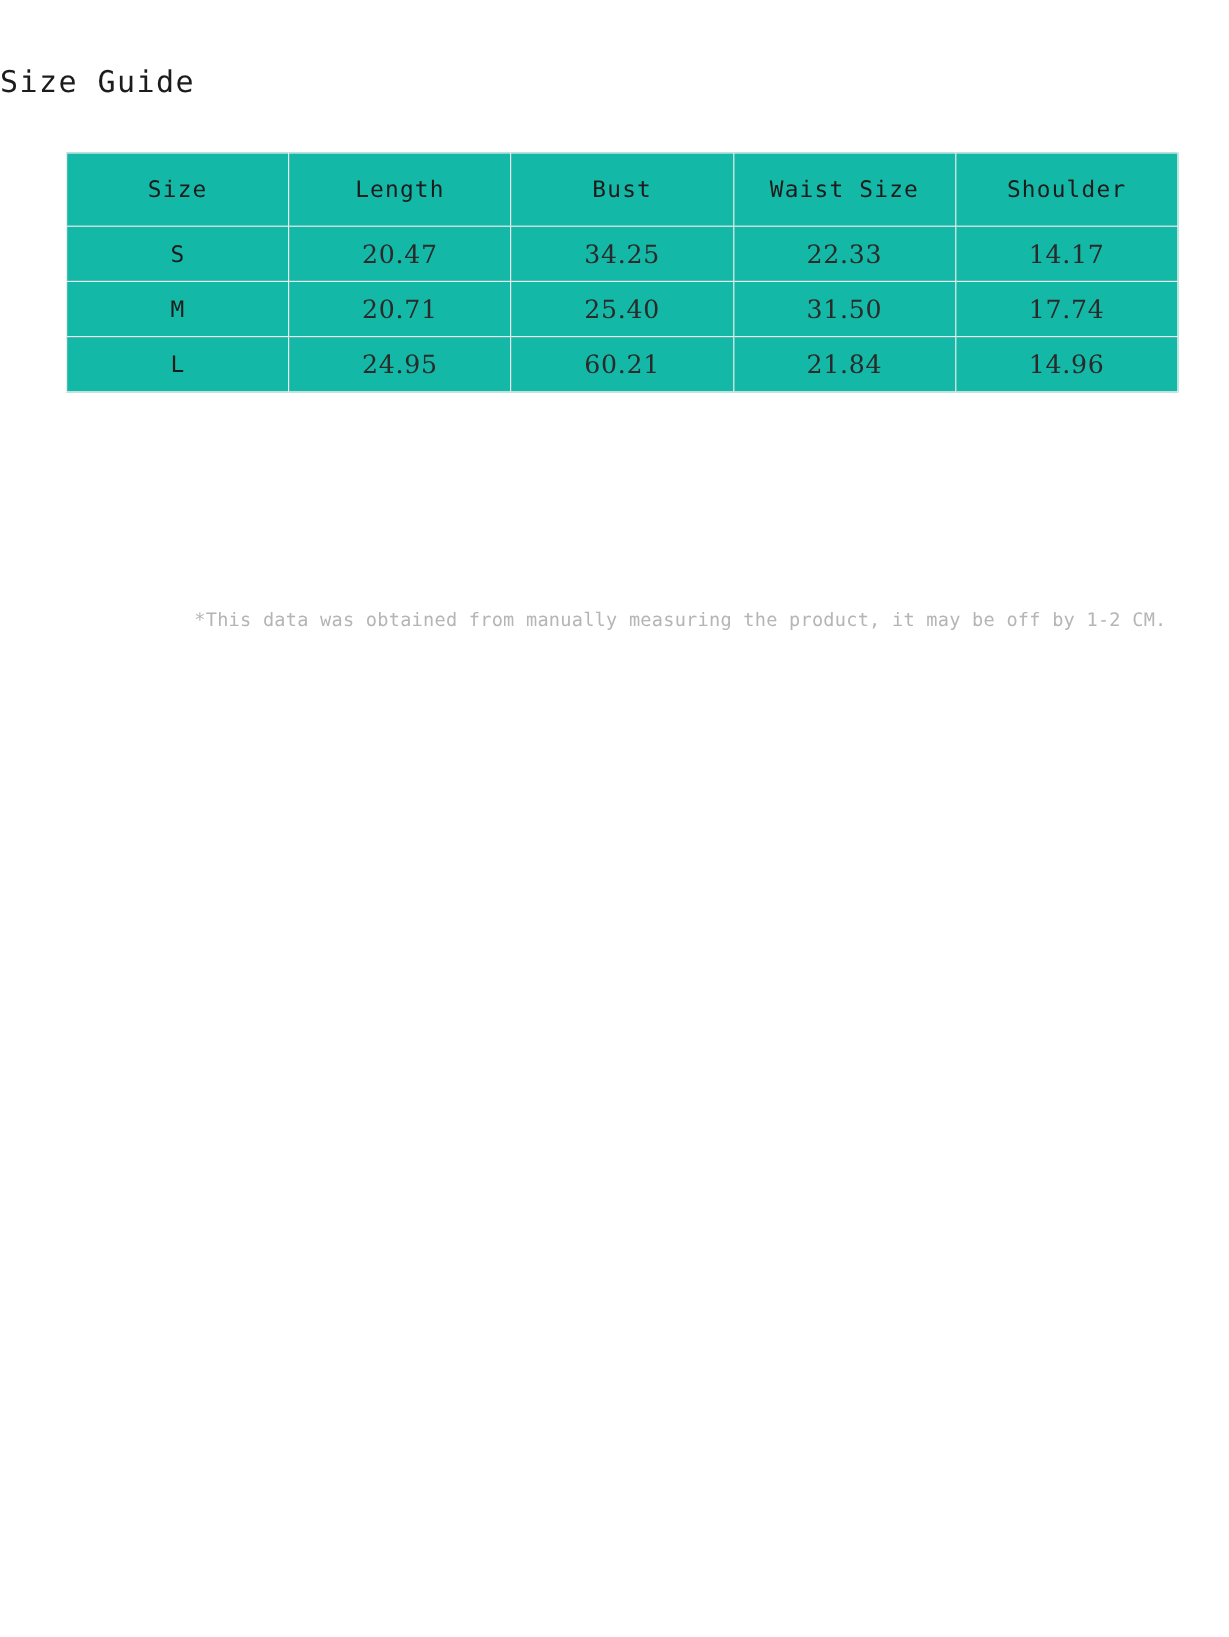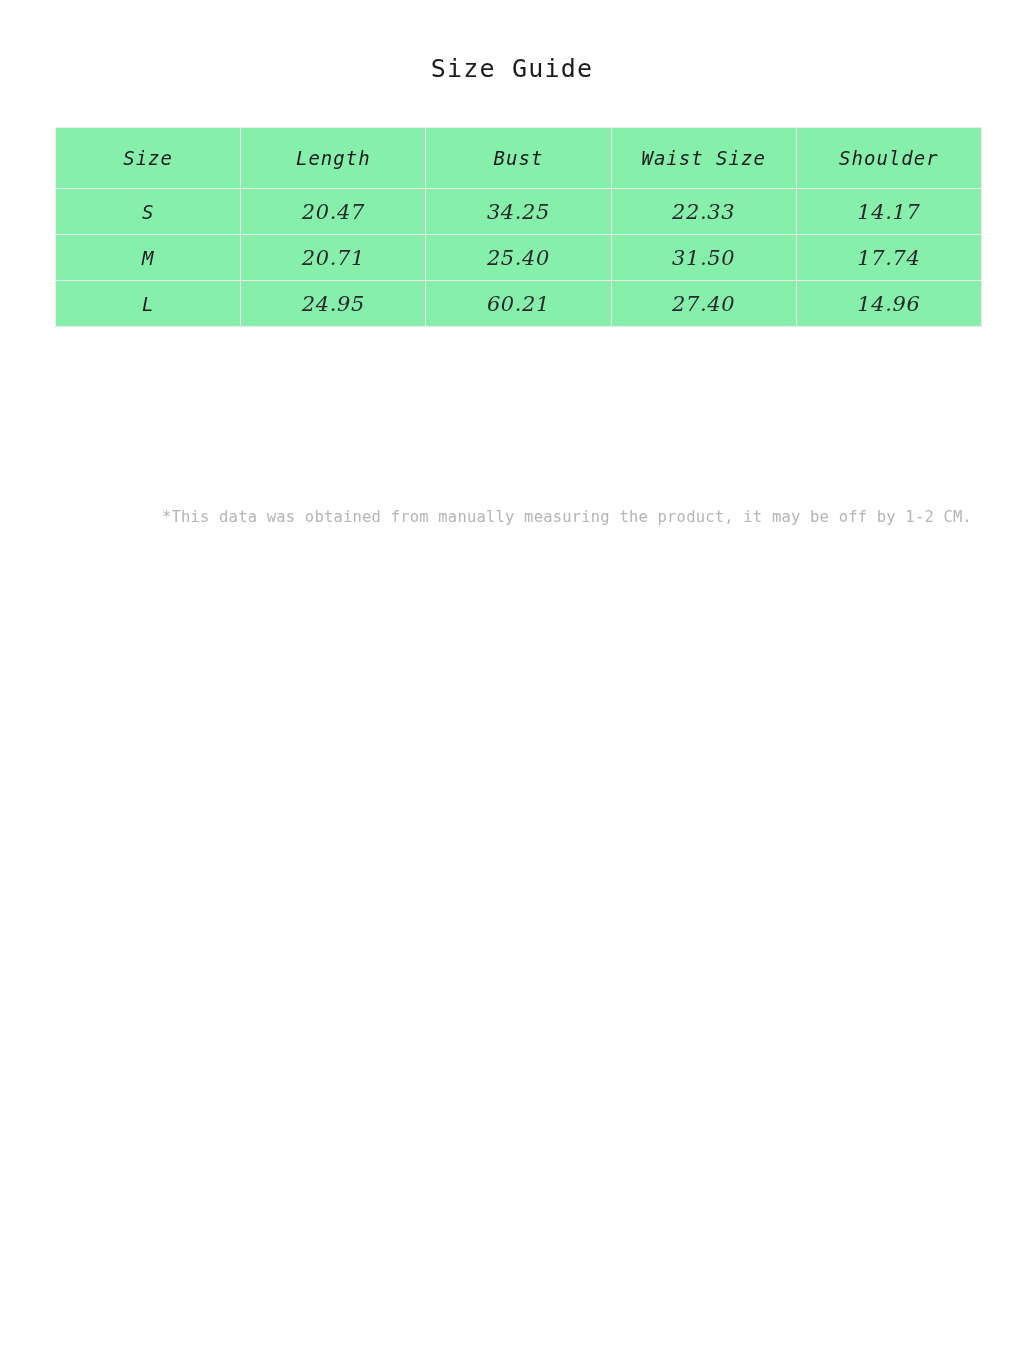--- a/index.html
+++ b/index.html
@@ -20,42 +20,41 @@
     width: 1024px;
     height: 1364px;
     overflow: hidden;
   }
 
   .size-guide-title {
     position: absolute;
     top: 53px;
     left: 0;
     width: 1024px;
-    text-align: center;
+    text-align: left;
     font-family: "DejaVu Sans Mono", "Liberation Mono", monospace;
     font-size: 25px;
     font-weight: 400;
     letter-spacing: 1.2px;
     color: #1c1c1c;
     line-height: 32px;
   }
 
   .size-table-wrap {
     position: absolute;
     left: 55px;
     top: 127px;
     width: 926px;
   }
 
   table.size-table {
     width: 926px;
     border-collapse: collapse;
     table-layout: fixed;
-    background: #86efac;
-    font-style: italic;
+    background: #14b8a6;
   }
 
   table.size-table col {
     width: 185.2px;
   }
 
   table.size-table th,
   table.size-table td {
     border: 1px solid #ececec;
     text-align: center;
@@ -136,21 +135,21 @@
           <td class="size-cell">M</td>
           <td>20.71</td>
           <td>25.40</td>
           <td>31.50</td>
           <td>17.74</td>
         </tr>
         <tr>
           <td class="size-cell">L</td>
           <td>24.95</td>
           <td>60.21</td>
-          <td>27.40</td>
+          <td>21.84</td>
           <td>14.96</td>
         </tr>
       </tbody>
     </table>
 
     <div class="size-note">*This data was obtained from manually measuring the product, it may be off by 1-2 CM.</div>
   </div>
 
 </div>
 

